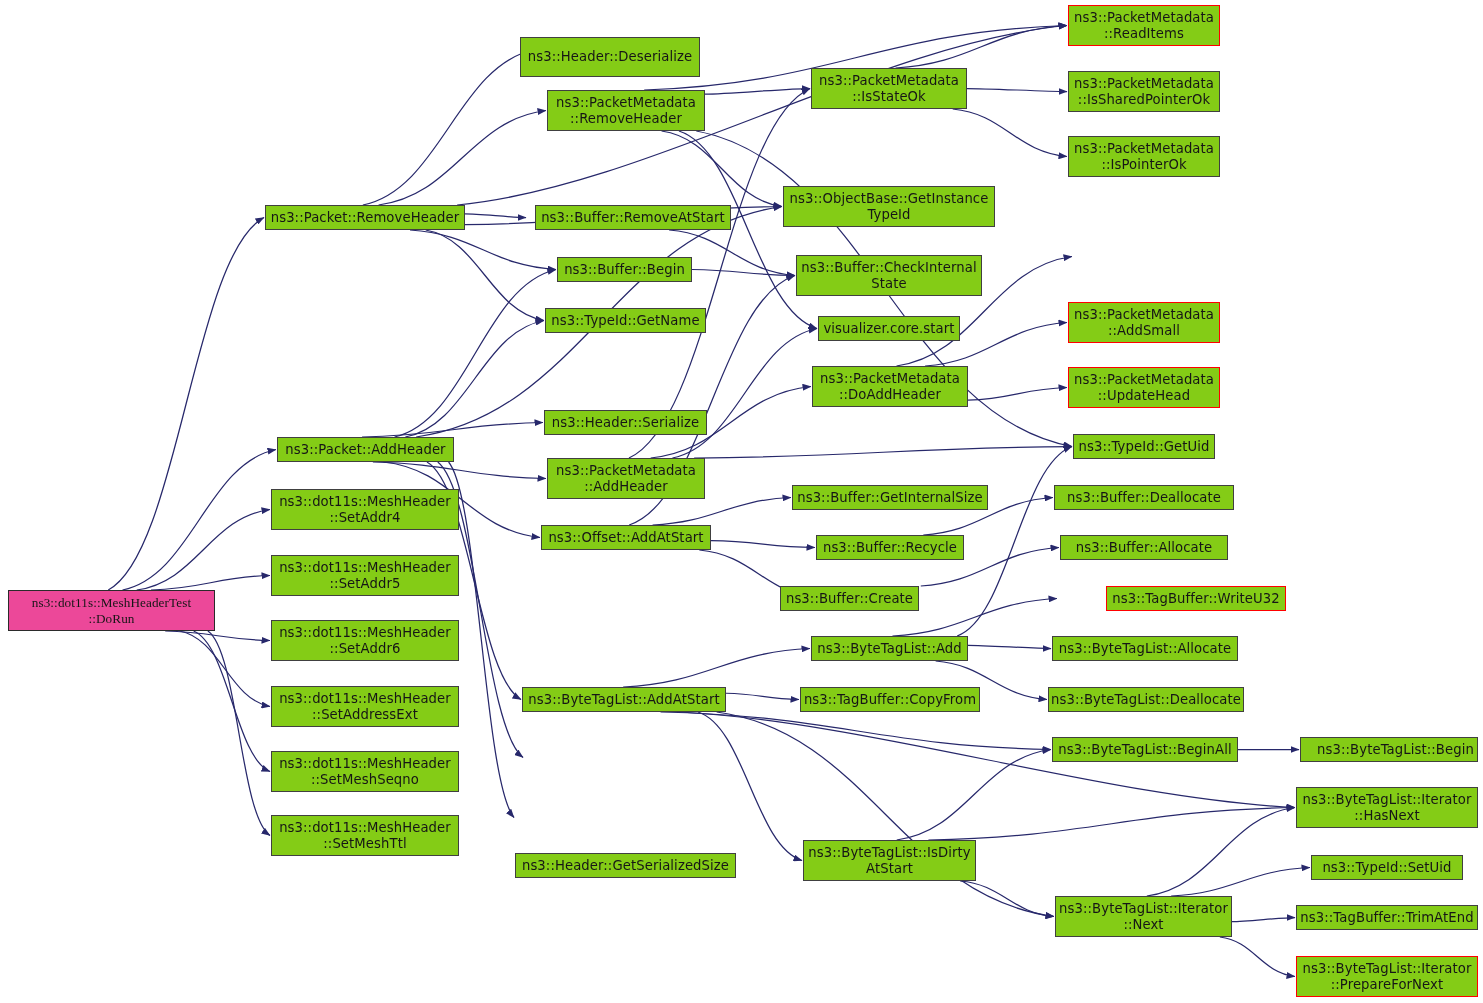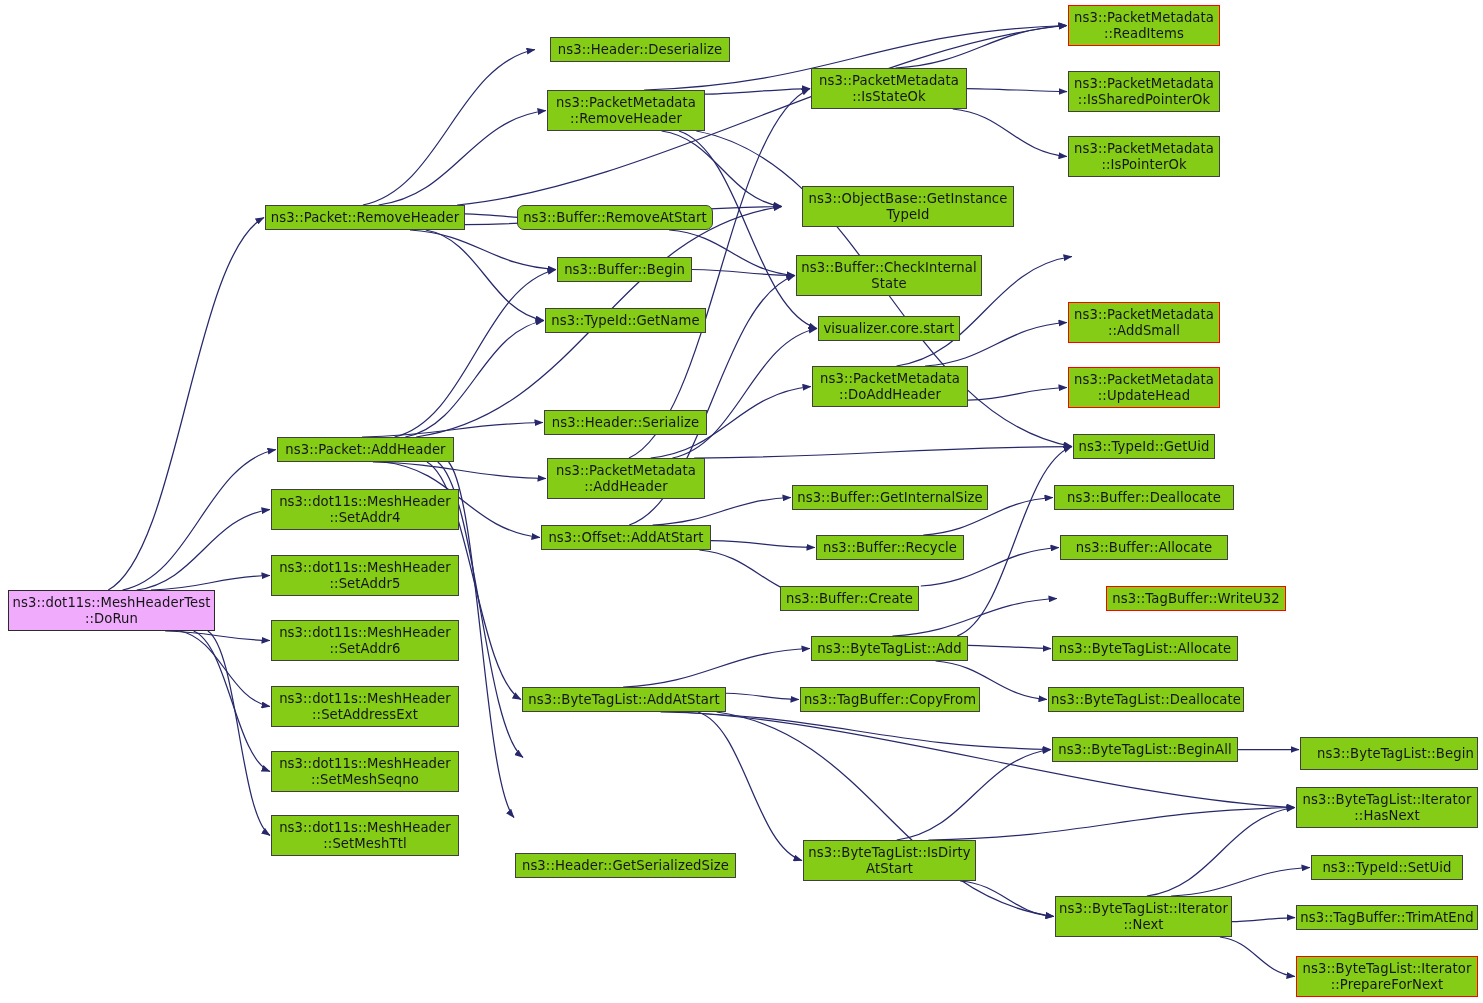--- a/index.html
+++ b/index.html
@@ -34,22 +34,23 @@
     background: #84cc16;
     color: #161616;
     font-size: 13.2px;
     line-height: 1.18;
     letter-spacing: 0.1px;
     white-space: pre-line;
     padding: 0 3px;
     z-index: 2;
   }
   .node.root {
-    background: #f0abfc;
+    background: #ec4899;
     border-color: #2b2b2b;
+    font-family: Liberation Serif, serif;
   }
   .node.hl {
     border: 1px solid #ff0000;
   }
 </style>
 </head>
 <body>
 
 <div id="graph">
   <svg id="edges" viewBox="0 0 1483 1003">
@@ -135,35 +136,35 @@
     <div class="node" style="left: 271px; top: 555px; width: 188px; height: 41px;">ns3::dot11s::MeshHeader
 ::SetAddr5</div>
     <div class="node" style="left: 271px; top: 620px; width: 188px; height: 41px;">ns3::dot11s::MeshHeader
 ::SetAddr6</div>
     <div class="node" style="left: 271px; top: 686px; width: 188px; height: 41px;">ns3::dot11s::MeshHeader
 ::SetAddressExt</div>
     <div class="node" style="left: 271px; top: 751px; width: 188px; height: 41px;">ns3::dot11s::MeshHeader
 ::SetMeshSeqno</div>
     <div class="node" style="left: 271px; top: 815px; width: 188px; height: 41px;">ns3::dot11s::MeshHeader
 ::SetMeshTtl</div>
-    <div class="node" style="left: 550px; top: 37px; width: 180px; height: 25px;">ns3::Header::Deserialize</div>
+    <div class="node" style="left: 520px; top: 37px; width: 180px; height: 40px;">ns3::Header::Deserialize</div>
     <div class="node" style="left: 547px; top: 90px; width: 158px; height: 41px;">ns3::PacketMetadata
 ::RemoveHeader</div>
-    <div class="node" style="left: 517px; top: 205px; width: 196px; height: 25px; border-radius: 7px;">ns3::Buffer::RemoveAtStart</div>
+    <div class="node" style="left: 535px; top: 205px; width: 196px; height: 25px;">ns3::Buffer::RemoveAtStart</div>
     <div class="node" style="left: 557px; top: 257px; width: 135px; height: 25px;">ns3::Buffer::Begin</div>
     <div class="node" style="left: 545px; top: 308px; width: 161px; height: 25px;">ns3::TypeId::GetName</div>
     <div class="node" style="left: 544px; top: 410px; width: 163px; height: 25px;">ns3::Header::Serialize</div>
     <div class="node" style="left: 547px; top: 458px; width: 158px; height: 41px;">ns3::PacketMetadata
 ::AddHeader</div>
     <div class="node" style="left: 541px; top: 525px; width: 170px; height: 25px;">ns3::Offset::AddAtStart</div>
     <div class="node" style="left: 522px; top: 687px; width: 204px; height: 25px;">ns3::ByteTagList::AddAtStart</div>
     <div class="node" style="left: 515px; top: 805px; width: 221px; height: 25px; margin-top: 48px;">ns3::Header::GetSerializedSize</div>
     <div class="node" style="left: 811px; top: 68px; width: 156px; height: 41px;">ns3::PacketMetadata
 ::IsStateOk</div>
-    <div class="node" style="left: 783px; top: 186px; width: 212px; height: 41px; margin-left: 19px;">ns3::ObjectBase::GetInstance
+    <div class="node" style="left: 783px; top: 186px; width: 212px; height: 41px;">ns3::ObjectBase::GetInstance
 TypeId</div>
     <div class="node" style="left: 796px; top: 255px; width: 186px; height: 41px;">ns3::Buffer::CheckInternal
 State</div>
     <div class="node" style="left: 818px; top: 316px; width: 142px; height: 25px;">visualizer.core.start</div>
     <div class="node" style="left: 812px; top: 366px; width: 156px; height: 41px;">ns3::PacketMetadata
 ::DoAddHeader</div>
     <div class="node" style="left: 792px; top: 485px; width: 196px; height: 25px;">ns3::Buffer::GetInternalSize</div>
     <div class="node" style="left: 816px; top: 535px; width: 148px; height: 25px;">ns3::Buffer::Recycle</div>
     <div class="node" style="left: 780px; top: 586px; width: 139px; height: 25px;">ns3::Buffer::Create</div>
     <div class="node" style="left: 811px; top: 636px; width: 157px; height: 25px;">ns3::ByteTagList::Add</div>
@@ -182,20 +183,20 @@
 ::AddSmall</div>
     <div class="node hl" style="left: 1068px; top: 367px; width: 152px; height: 41px;">ns3::PacketMetadata
 ::UpdateHead</div>
     <div class="node" style="left: 1073px; top: 434px; width: 142px; height: 25px;">ns3::TypeId::GetUid</div>
     <div class="node" style="left: 1054px; top: 485px; width: 180px; height: 25px;">ns3::Buffer::Deallocate</div>
     <div class="node" style="left: 1060px; top: 535px; width: 168px; height: 25px;">ns3::Buffer::Allocate</div>
     <div class="node hl" style="left: 1058px; top: 586px; width: 180px; height: 25px; margin-left: 48px;">ns3::TagBuffer::WriteU32</div>
     <div class="node" style="left: 1052px; top: 636px; width: 186px; height: 25px;">ns3::ByteTagList::Allocate</div>
     <div class="node" style="left: 1048px; top: 687px; width: 196px; height: 25px;">ns3::ByteTagList::Deallocate</div>
     <div class="node" style="left: 1052px; top: 737px; width: 186px; height: 25px;">ns3::ByteTagList::BeginAll</div>
-    <div class="node" style="left: 1300px; top: 737px; width: 178px; height: 33px; padding-left: 16px;">ns3::ByteTagList::Begin</div>
+    <div class="node" style="left: 1300px; top: 737px; width: 178px; height: 25px; padding-left: 16px;">ns3::ByteTagList::Begin</div>
     <div class="node" style="left: 1296px; top: 787px; width: 182px; height: 41px;">ns3::ByteTagList::Iterator
 ::HasNext</div>
     <div class="node" style="left: 1311px; top: 855px; width: 152px; height: 25px;">ns3::TypeId::SetUid</div>
     <div class="node" style="left: 1296px; top: 905px; width: 182px; height: 25px;">ns3::TagBuffer::TrimAtEnd</div>
     <div class="node hl" style="left: 1296px; top: 956px; width: 182px; height: 41px;">ns3::ByteTagList::Iterator
 ::PrepareForNext</div>
   </div>
 
 </body></html>

